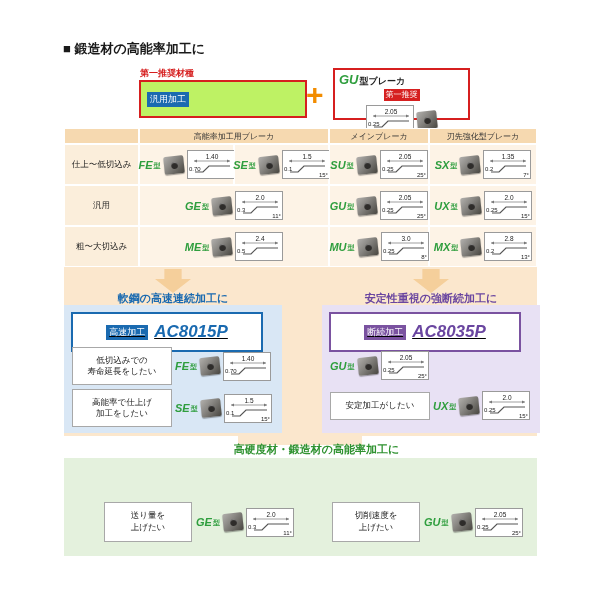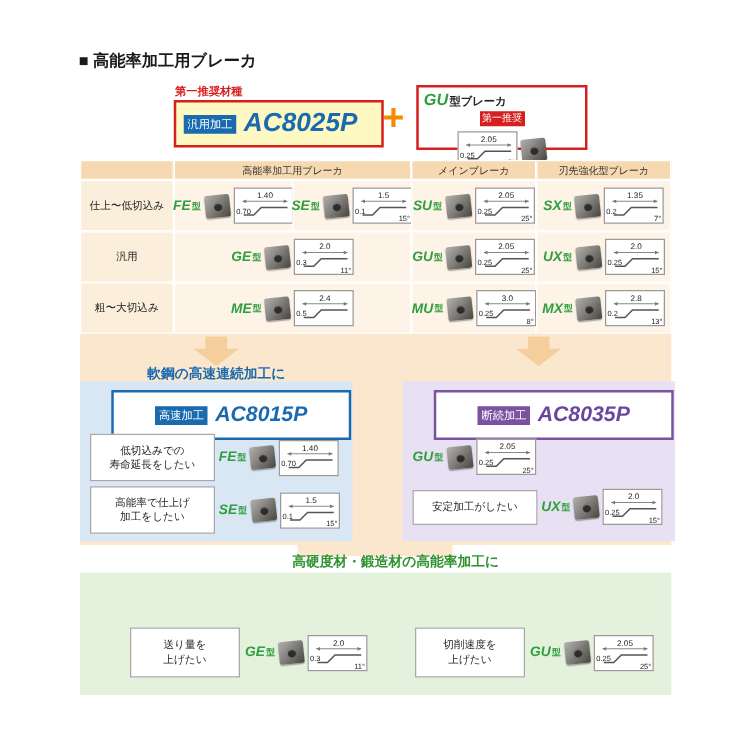--- a/index.html
+++ b/index.html
@@ -3,21 +3,21 @@
 <meta charset="utf-8">
 <style>
   html,body{margin:0;padding:0;background:#fff;}
   body{width:600px;height:600px;font-family:"Liberation Sans",sans-serif;-webkit-font-smoothing:antialiased;}
   .canvas{position:relative;width:600px;height:600px;background:#fff;overflow:hidden;}
 
   .page-title{position:absolute;left:63px;top:40px;font-size:13px;font-weight:bold;color:#1a1a1a;}
 
   
   .rec-label{position:absolute;left:140px;top:67px;font-size:9px;font-weight:bold;color:#d61f1f;}
-  .ac-box{position:absolute;left:139px;top:80px;width:168px;height:38px;border:2px solid #d61f1f;background:#fef9c3;
+  .ac-box{position:absolute;left:139px;top:80px;width:168px;height:38px;border:2px solid #d61f1f;background:#bef264;
           display:flex;align-items:center;gap:6px;padding-left:6px;box-sizing:border-box;}
   .tag{color:#fff;font-size:9px;line-height:1;padding:3px 3px;white-space:nowrap;flex:0 0 auto;}
   .tag.blue{background:#1a6ab0;}
   .tag.purple{background:#7a52a0;}
   .tag.green{background:#3f9c35;}
   .tag.red{background:#d61f1f;font-size:8px;padding:2px 2px;}
   .grade{font-weight:bold;font-style:italic;white-space:nowrap;}
   .grade.blue{color:#1a6ab0;}
   .grade.purple{color:#6a46a0;}
   .grade.green{color:#2f9230;}
@@ -63,22 +63,22 @@
 
   .headline{position:absolute;top:291px;width:218px;text-align:center;font-size:11px;font-weight:bold;}
   .headline.l{left:64px;color:#1a6ab0;}
   .headline.r{left:322px;color:#6a46a0;}
   .headline.g{left:80px;top:442px;width:473px;color:#2f9230;}
 
   
   .panel{position:absolute;top:305px;width:218px;height:128px;}
   .panel.blue{left:64px;background:#d9e7f5;}
   .panel.purple{left:322px;background:#e8e1f4;}
-  .panel-title{position:absolute;left:25px;top:7px;width:192px;height:40px;background:#fff;
-               display:flex;align-items:center;justify-content:center;gap:6px;box-sizing:border-box;}
+  .panel-title{position:absolute;left:7px;top:7px;width:192px;height:40px;background:#fff;
+               display:flex;align-items:center;justify-content:center;gap:6px;box-sizing:border-box;text-decoration:underline;}
   .panel.blue .panel-title{border:2px solid #1a6ab0;}
   .panel.purple .panel-title{border:2px solid #7a52a0;}
   .item-row{position:absolute;left:8px;display:flex;align-items:center;gap:3px;}
   .want{width:100px;min-height:28px;background:#fff;border:1px solid #a8a8a8;box-sizing:border-box;
         display:flex;align-items:center;justify-content:center;text-align:center;
         font-size:8.5px;color:#222;line-height:1.35;white-space:pre-line;padding:2px;}
   .want.h38{height:38px;}
 
   
   .gpanel{position:absolute;left:64px;top:458px;width:473px;height:98px;background:#e4f1dd;}
@@ -90,27 +90,26 @@
   .gitem.one{left:40px;} .gitem.two{left:268px;}
   .gwant{width:88px;height:40px;background:#fff;border:1px solid #a8a8a8;box-sizing:border-box;
          display:flex;align-items:center;justify-content:center;text-align:center;
          font-size:8.5px;color:#222;line-height:1.4;white-space:pre-line;}
 </style>
 </head>
 <body>
 
 <div class="canvas">
 
-  <div class="page-title">■ 高能率加工用ブレーカ</div>
+  <div class="page-title">■ 鍛造材の高能率加工に</div>
 
   <div class="rec-label">第一推奨材種</div>
 
   <div class="ac-box">
     <span class="tag blue">汎用加工</span>
-    <span class="grade blue g21">AC8025P</span>
   </div>
 
   <div class="plus">+</div>
 
   <div class="gu-box">
     <div class="gu-title">
       <span class="gu-name">GU</span>
       <span class="gu-suffix">型ブレーカ</span>
     </div>
     <div class="gu-row">
@@ -301,20 +300,21 @@
         </span>
       </div>
   </div>
 
   <div class="flow-bg"></div>
   <div class="flow-neck"></div>
   <div class="arrow l"></div>
   <div class="arrow r"></div>
 
   <div class="headline l">軟鋼の高速連続加工に</div>
+  <div class="headline r">安定性重視の強断続加工に</div>
 
   <div class="panel blue">
     <div class="panel-title">
       <span class="tag blue">高速加工</span>
       <span class="grade blue g17">AC8015P</span>
     </div>
     <div class="item-row" style="top:42px">
       <span class="want h38">低切込みでの
 寿命延長をしたい</span>
       <span><span class="bk">

